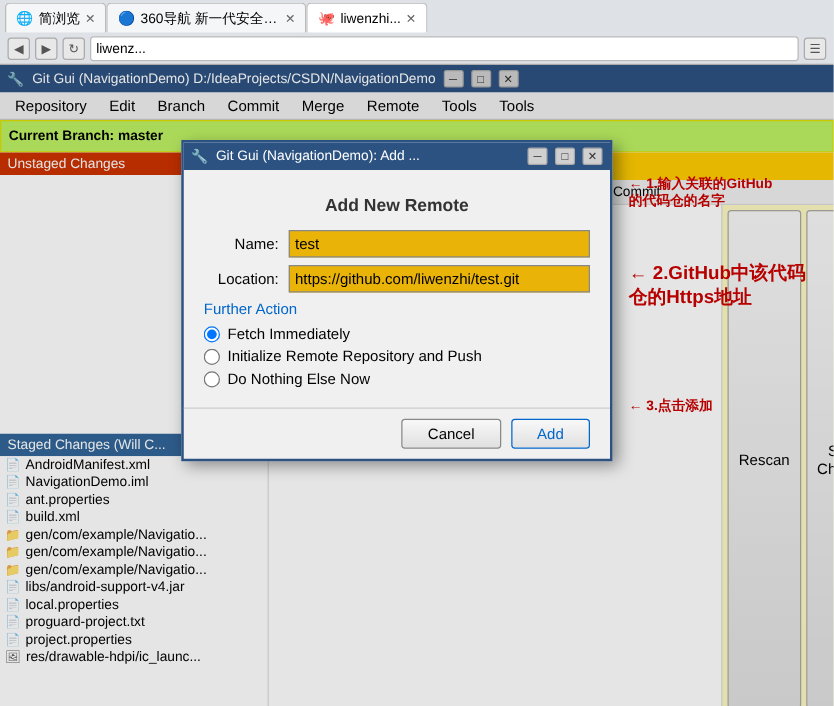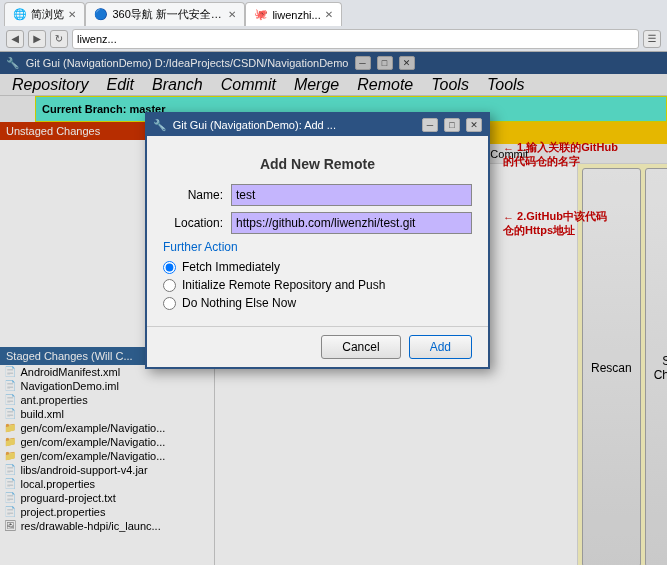--- a/index.html
+++ b/index.html
@@ -99,37 +99,35 @@
       background: #f0f0f0;
       height: 22px;
       display: flex;
       align-items: center;
       padding: 0 4px;
       border-bottom: 1px solid #ccc;
       gap: 2px;
     }
     .menu-item {
       padding: 2px 8px;
-      font-size: 16px;
+      font-size: 12px;
       cursor: pointer;
       border-radius: 2px;
-      font-style: italic;
     }
 
     
     .branch-bar {
-      background: #5eead4;
+      background: #bef264;
       border: 1px solid #e0e000;
       height: 20px;
       display: flex;
       align-items: center;
       padding: 12px 6px;
       font-size: 11px;
       font-weight: bold;
-      margin-left: 35px;
     }
 
     
     .main-content {
       display: flex;
       height: calc(513px - 22px - 22px - 20px);
     }
 
     
     .left-panel {
@@ -278,21 +276,21 @@
       font-size: 12px;
       text-align: right;
       flex-shrink: 0;
     }
     .form-input {
       flex: 1;
       height: 22px;
       border: 1px solid #888;
       padding: 2px 4px;
       font-size: 12px;
-      background: #c4b5fd;
+      background: #eab308;
     }
     .further-action-title {
       color: #0066cc;
       font-size: 12px;
       margin-bottom: 6px;
     }
     .radio-row {
       display: flex;
       align-items: center;
       gap: 6px;
@@ -517,18 +515,21 @@
         <button class="modal-btn">Cancel</button>
         <button class="modal-btn primary">Add</button>
       </div>
     </div>
   </div>
 
   <div style="position:absolute; top:88px; right:4px; width:160px; pointer-events:none;">
     <div style="color:#cc0000; font-size:11px; font-weight:bold; margin-bottom:2px; line-height:1.3;">
       ← 1.输入关联的GitHub<br>的代码仓的名字
     </div>
-    <div style="color:#cc0000; font-size:11px; font-weight:bold; margin-top:40px; margin-bottom:2px; line-height:1.3;">
+    <div style="color:#cc0000; font-size:15px; font-weight:bold; margin-top:40px; margin-bottom:2px; line-height:1.3;">
       ← 2.GitHub中该代码<br>仓的Https地址
     </div>
+    <div style="color:#cc0000; font-size:11px; font-weight:bold; margin-top:70px; line-height:1.3;">
+      ← 3.点击添加
+    </div>
   </div>
 
 </div>
 
 </body></html>

